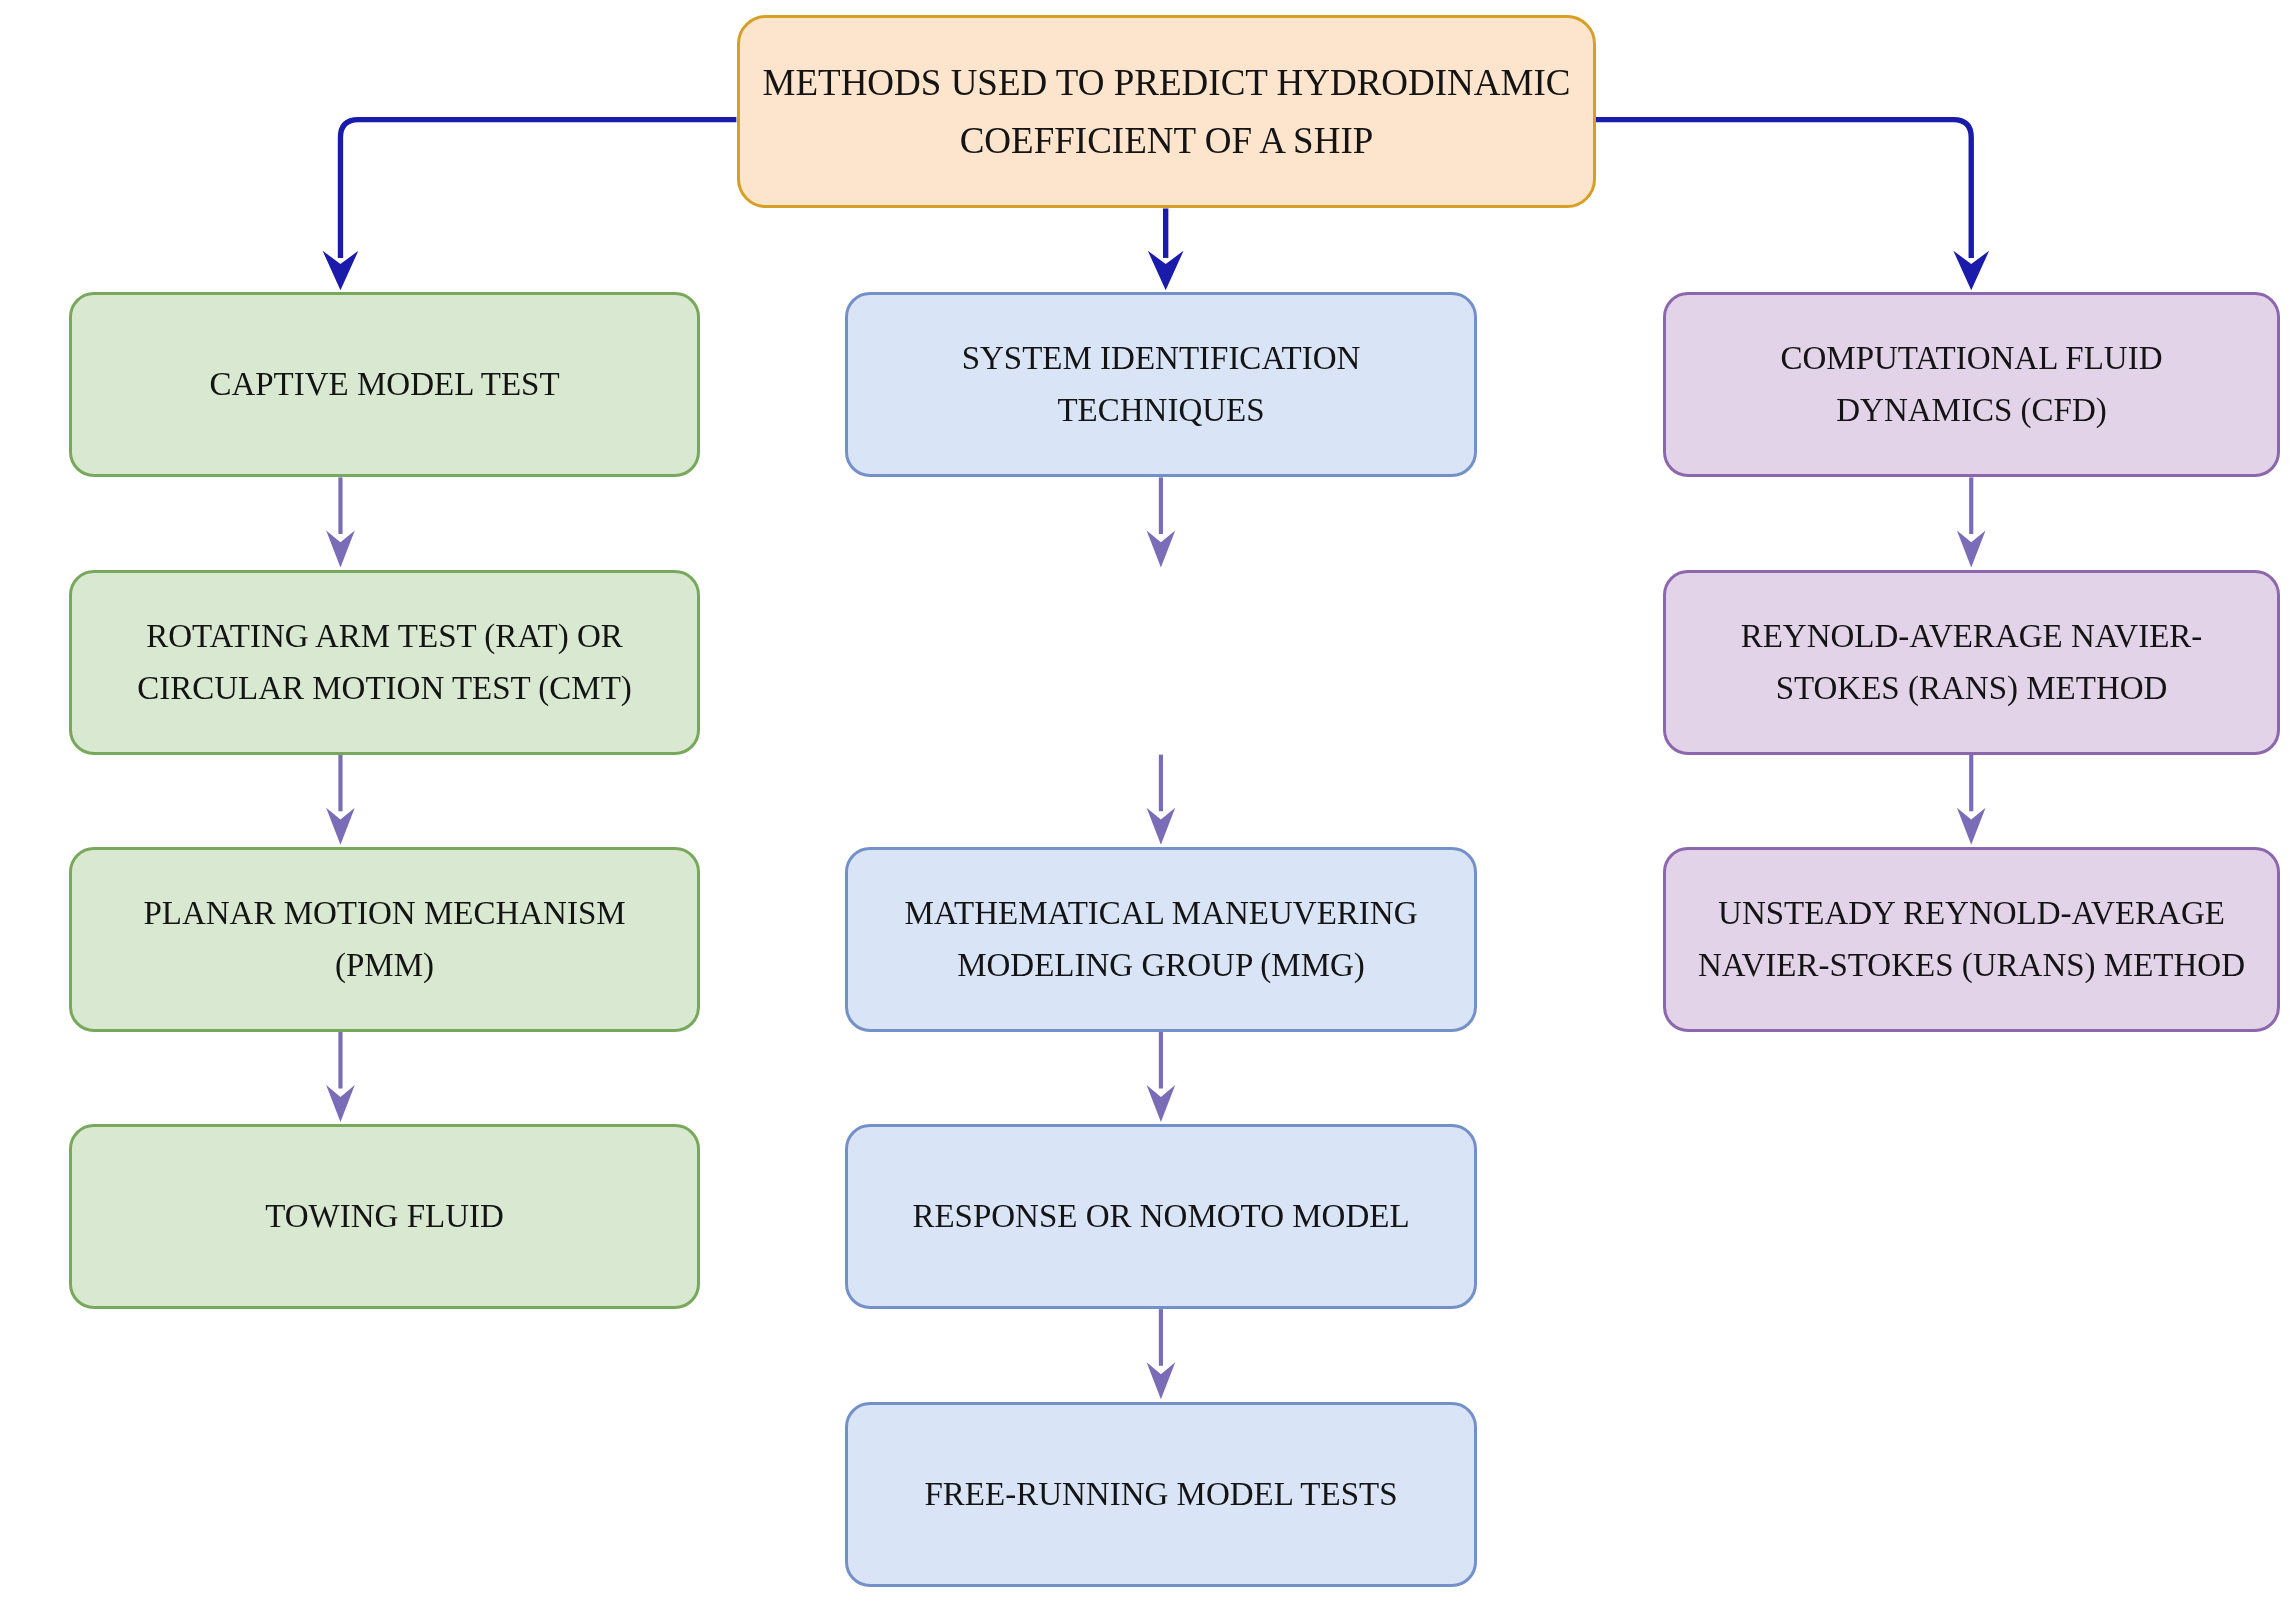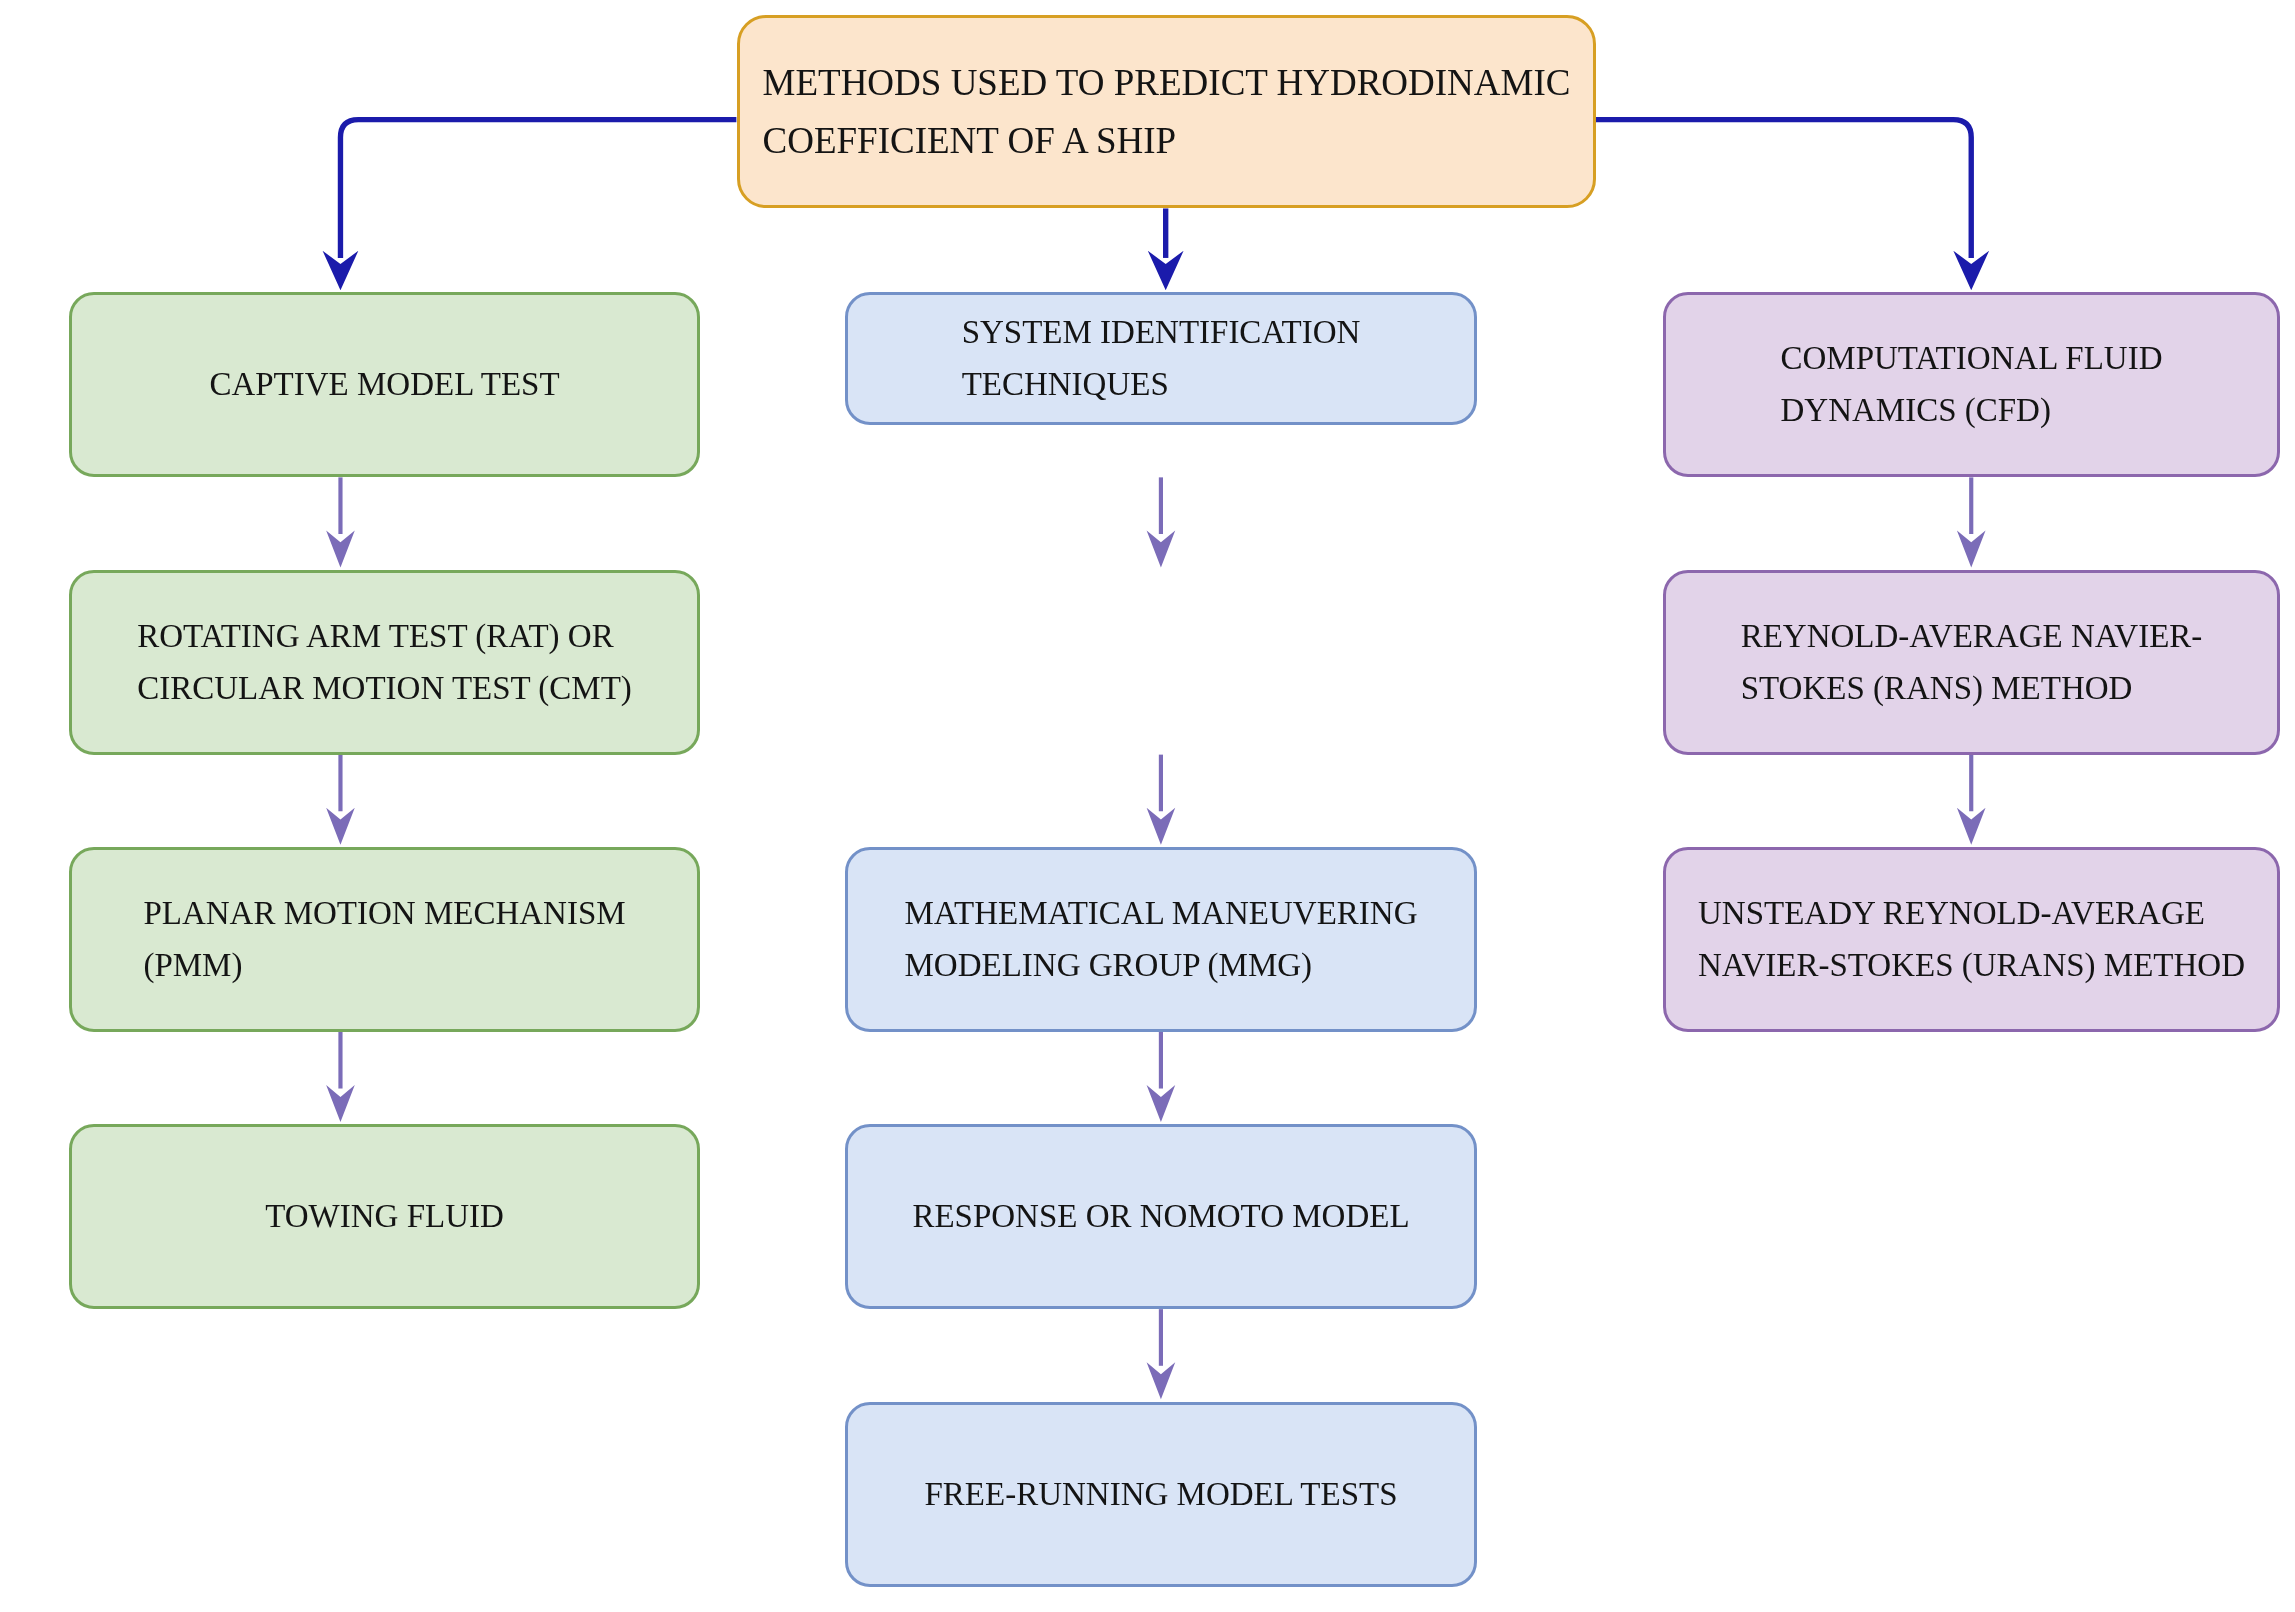--- a/index.html
+++ b/index.html
@@ -17,20 +17,21 @@
     width:2295px;height:1613px;
     background:#ffffff;
     font-family:"Liberation Serif","DejaVu Serif",serif;
     overflow:hidden;
   }
   .connectors{position:absolute;left:0;top:0;width:2295px;height:1613px;}
   .node{
     position:absolute;
     box-sizing:border-box;
     display:flex;align-items:center;justify-content:center;
+    text-align:center;
     border-radius:25px;
     color:var(--text);
     font-size:33px;
     line-height:1.55;
     white-space:pre-line;
     padding:6px 10.7px;
     z-index:2;
   }
   .node.root{
     background:var(--root-fill);
@@ -111,21 +112,21 @@
   <div class="node root" style="left:737px;top:15px;width:859px;height:193px;">METHODS USED TO PREDICT HYDRODINAMIC
 COEFFICIENT OF A SHIP</div>
 
   <div class="node green" style="left:25px;top:292px;width:631px;height:185px;">CAPTIVE MODEL TEST</div>
   <div class="node green" style="left:25px;top:570px;width:631px;height:185px;">ROTATING ARM TEST (RAT) OR
 CIRCULAR MOTION TEST (CMT)</div>
   <div class="node green" style="left:25px;top:847px;width:631px;height:185px;">PLANAR MOTION MECHANISM
 (PMM)</div>
   <div class="node green" style="left:25px;top:1124px;width:631px;height:185px;">TOWING FLUID</div>
 
-  <div class="node blue" style="left:845px;top:292px;width:632px;height:133px;">SYSTEM IDENTIFICATION
+  <div class="node blue" style="left:845px;top:292px;width:632px;height:185px;">SYSTEM IDENTIFICATION
 TECHNIQUES</div>
   <div class="node blue" style="left:845px;top:847px;width:632px;height:185px;">MATHEMATICAL MANEUVERING
 MODELING GROUP (MMG)</div>
   <div class="node blue" style="left:845px;top:1124px;width:632px;height:185px;">RESPONSE OR NOMOTO MODEL</div>
   <div class="node blue" style="left:845px;top:1402px;width:632px;height:185px;">FREE-RUNNING MODEL TESTS</div>
 
   <div class="node purple" style="left:1663px;top:292px;width:617px;height:185px;">COMPUTATIONAL FLUID
 DYNAMICS (CFD)</div>
   <div class="node purple" style="left:1663px;top:570px;width:617px;height:185px;">REYNOLD-AVERAGE NAVIER-
 STOKES (RANS) METHOD</div>

